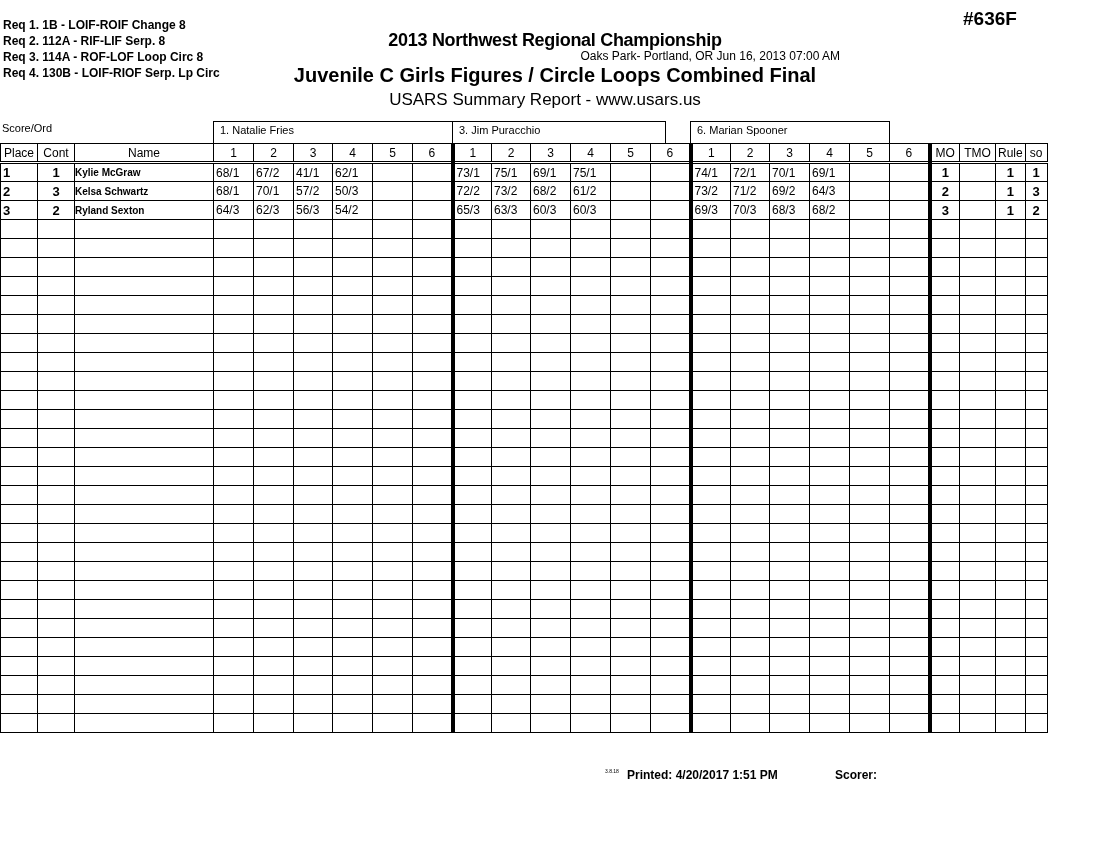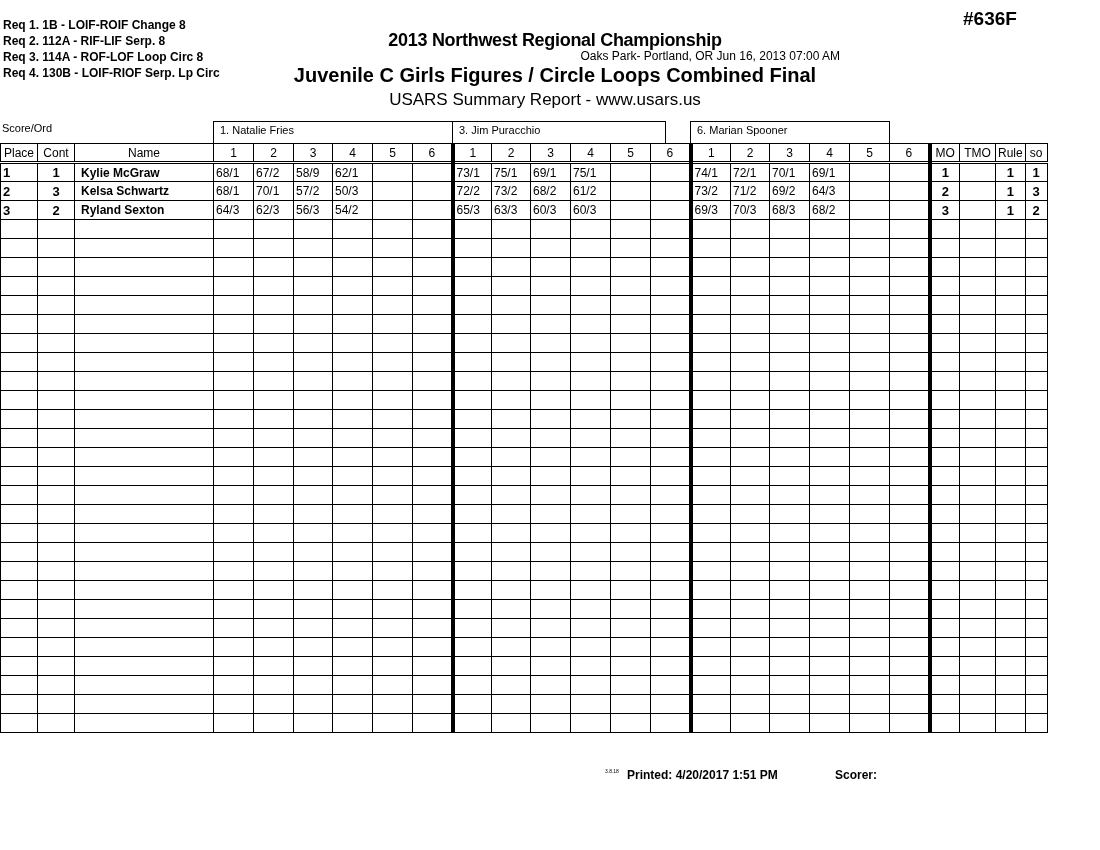--- a/index.html
+++ b/index.html
@@ -13,21 +13,21 @@
   .event-no { left:963px; top:8px; font-size:19px; font-weight:bold; }
   .scoreord { left:2px; top:122px; font-size:11px;text-align:right; }
   .judge-box { position:absolute; top:121px; height:23px; border:1px solid #000; border-bottom:none; box-sizing:border-box; font-size:11px; padding:2px 0 0 6px; }
   table.grid { position:absolute; left:0; top:143px; border-collapse:collapse; table-layout:fixed; }
   table.grid td { border:1px solid #000; height:19px; padding:0 2px; font-size:12px; overflow:hidden; white-space:nowrap; box-sizing:border-box; }
   table.grid tr.hdr td { text-align:center; font-size:12px; border-bottom:3px double #000; }
   table.grid td.l { text-align:left; }
   table.grid td.c { text-align:center; }
   table.grid td.thickl { border-left:4px solid #000; }
   table.grid tr.data td.bold { font-weight:bold; font-size:13px; }
-  table.grid tr.data td.name { font-weight:bold; font-size:12px; padding-left:6px; }
+  table.grid tr.data td.name { font-weight:bold; font-size:10px; padding-left:0; }
   table.grid tr.data td.score { font-size:12px; text-align:left; }
   .footer-ver { left:605px; top:768px; font-size:5px; }
   .footer-printed { left:627px; top:768px; font-size:12px; font-weight:bold;text-align:right; }
   .footer-scorer { left:835px; top:768px; font-size:12px; font-weight:bold; }
 </style>
 </head>
 <body>
 
 <div class="abs req" style="top:17px">Req  1.  1B - LOIF-ROIF Change 8</div>
 <div class="abs req" style="top:33px">Req  2.  112A - RIF-LIF Serp. 8</div>
@@ -100,21 +100,21 @@
       <td>TMO</td>
       <td>Rule</td>
       <td>so</td>
     </tr>
   <tr class="data">
         <td class="bold l">1</td>
         <td class="bold c">1</td>
         <td class="name">Kylie McGraw</td>
         <td class="score">68/1</td>
         <td class="score">67/2</td>
-        <td class="score">58/9</td>
+        <td class="score">41/1</td>
         <td class="score">62/1</td>
         <td class="score"></td>
         <td class="score"></td>
         <td class="score thickl">73/1</td>
         <td class="score">75/1</td>
         <td class="score">69/1</td>
         <td class="score">75/1</td>
         <td class="score"></td>
         <td class="score"></td>
         <td class="score thickl">74/1</td>

